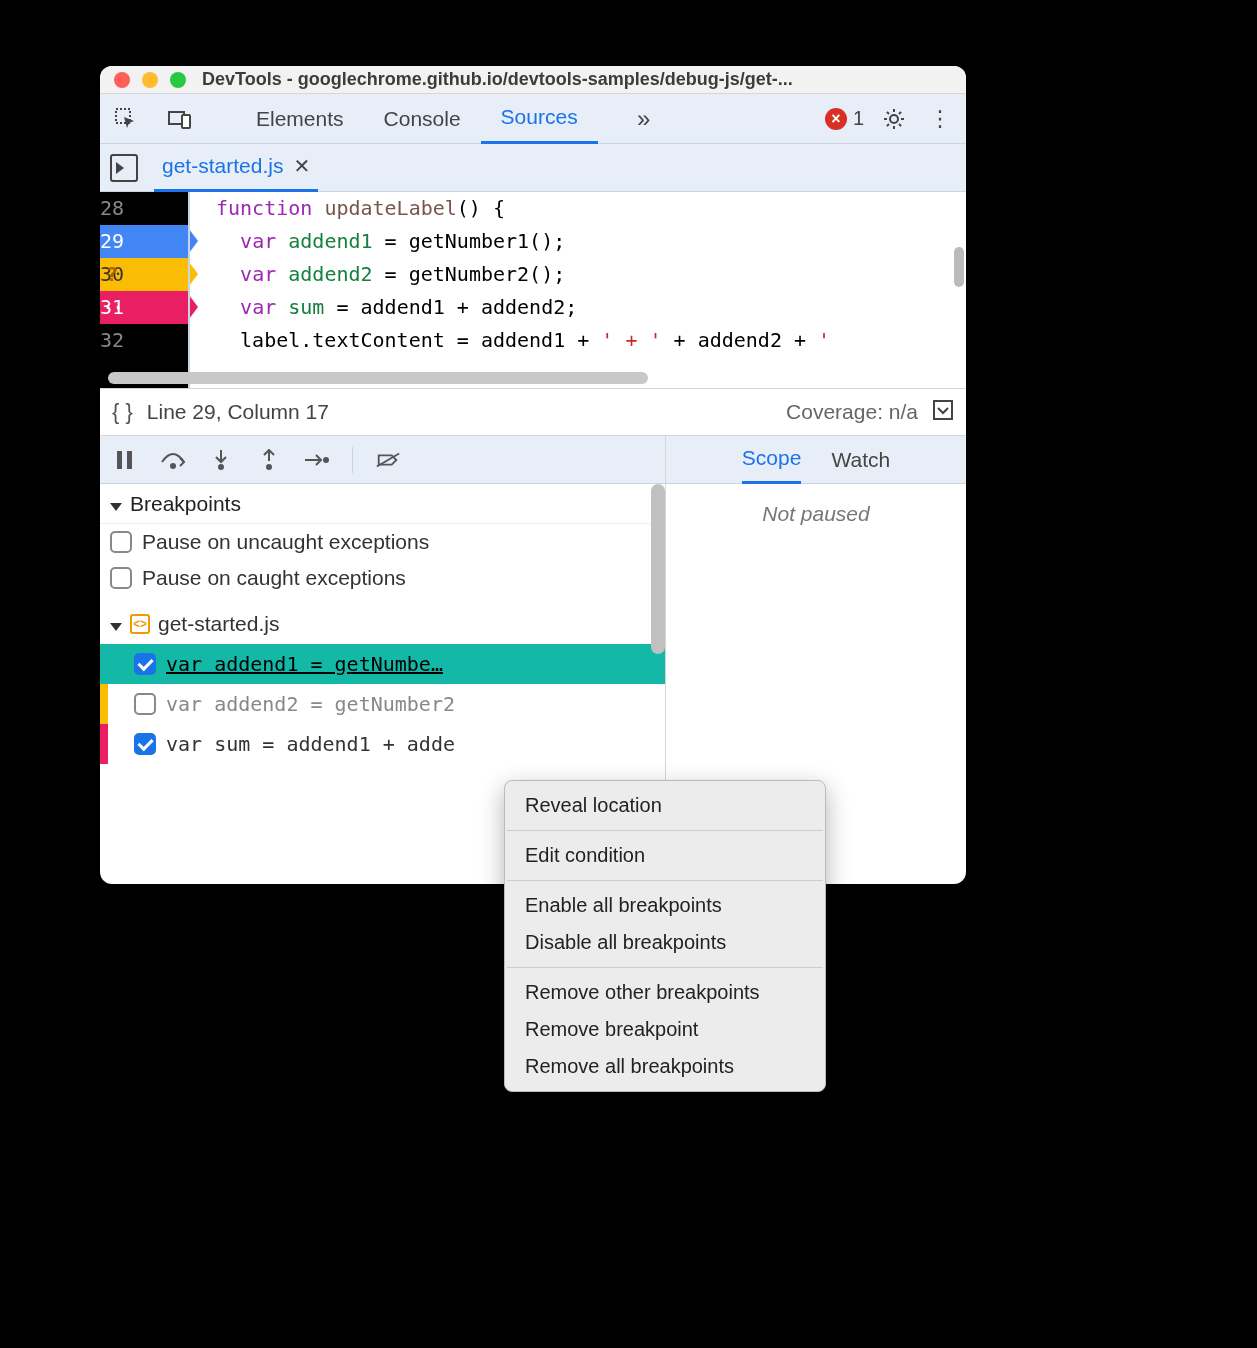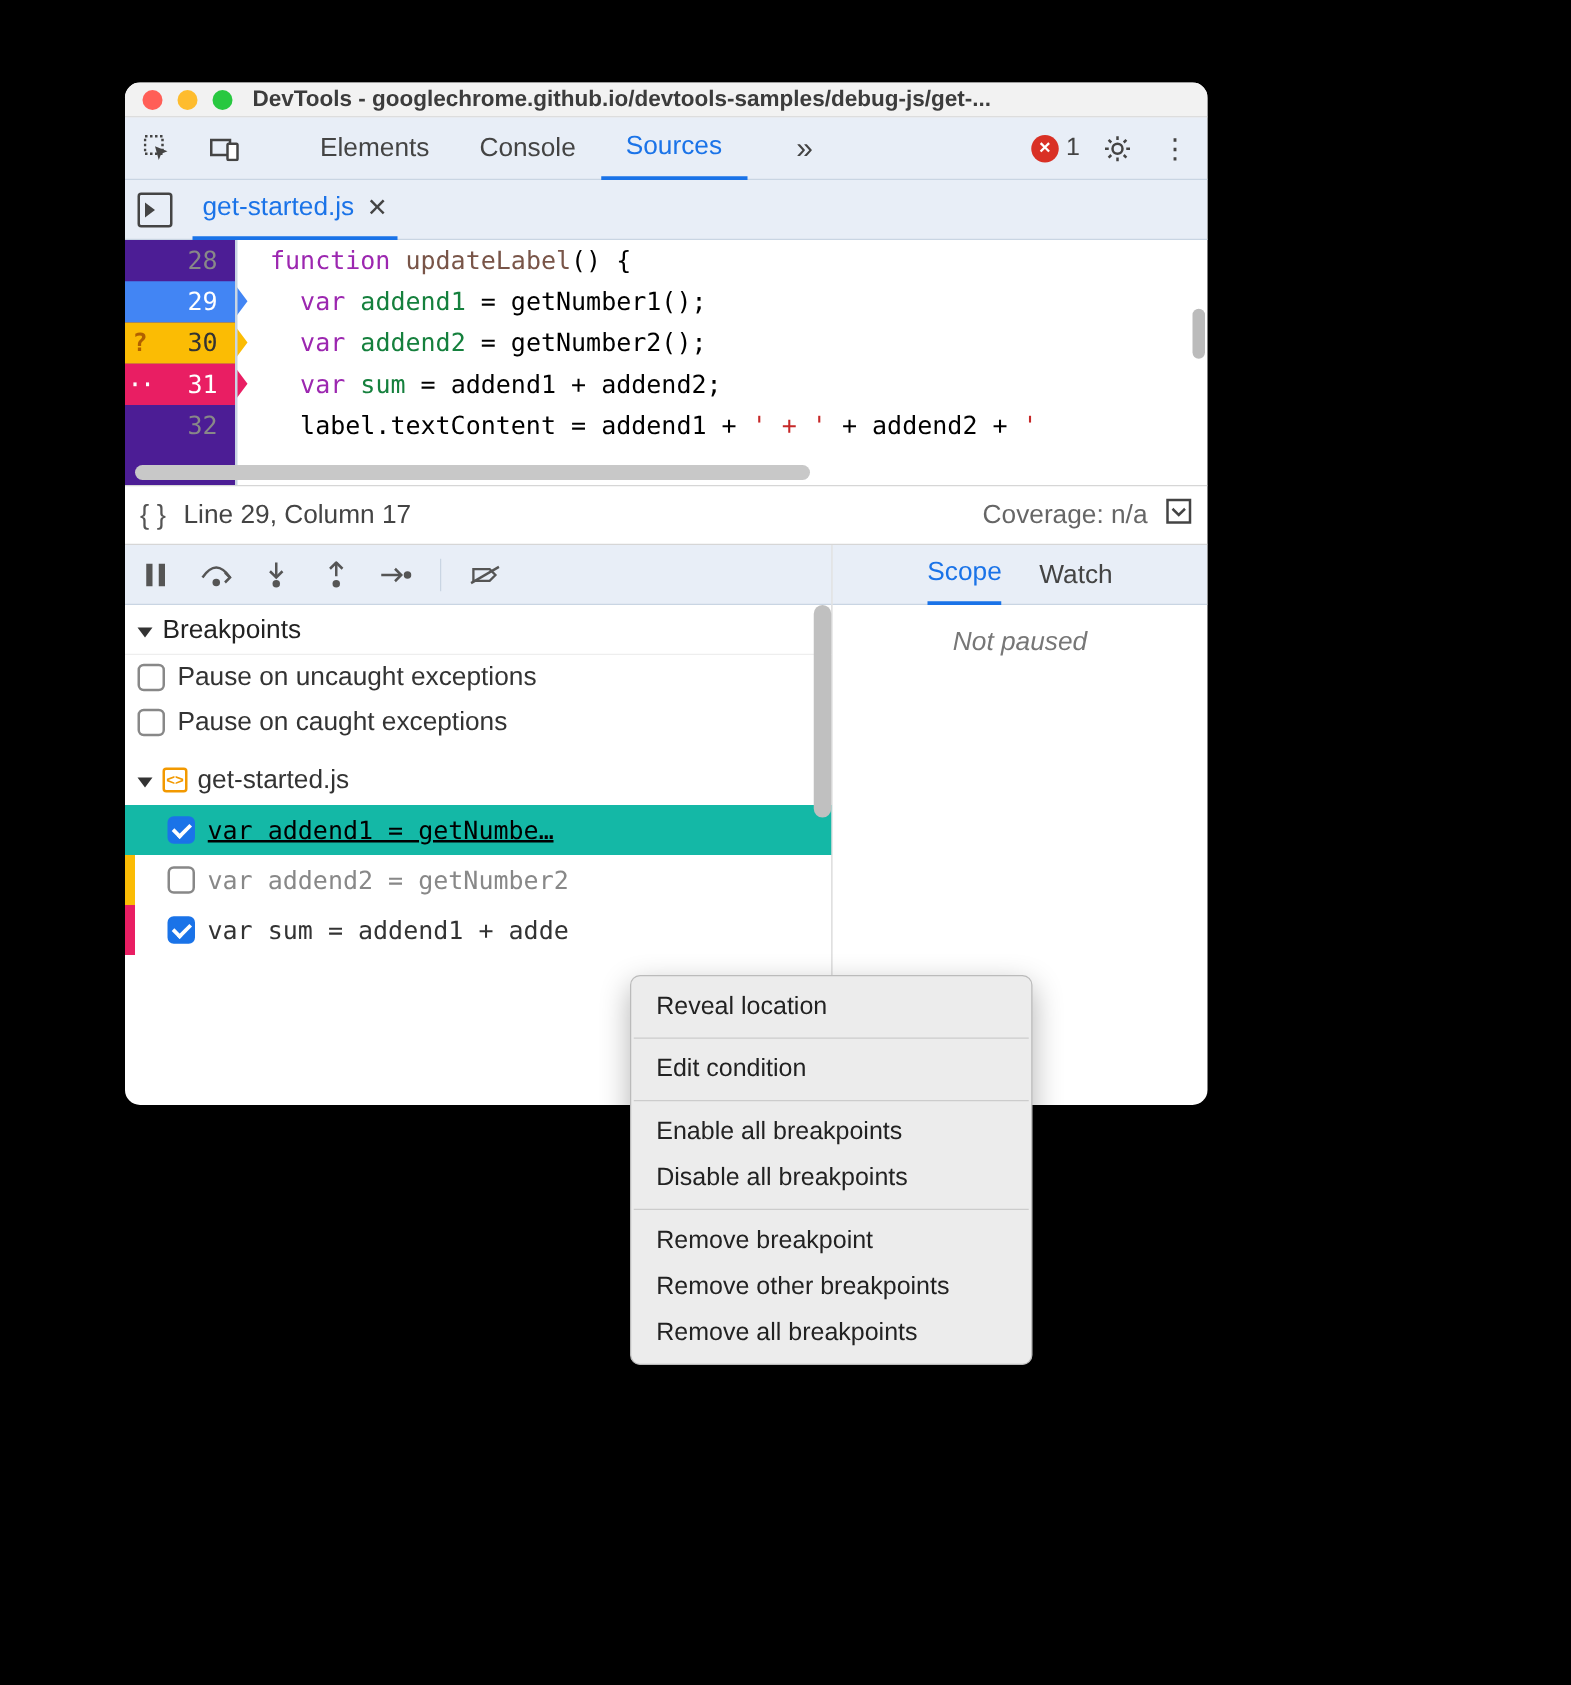--- a/index.html
+++ b/index.html
@@ -117,26 +117,25 @@
     gap: 10px;
   }
   .filetab-close { color: #444; font-size: 20px; }
   .editor {
     height: 196px;
     display: flex;
     position: relative;
     overflow: hidden;
   }
   .gutter {
-    background: #4c1d95;
+    background: #000000;
     width: 88px;
     font-family: "SF Mono", Menlo, Consolas, monospace;
     font-size: 20px;
     color: #888;
-    text-align: right;
   }
   .gutter-row {
     height: 33px;
     line-height: 33px;
     padding-right: 14px;
     position: relative;
   }
   .gutter-row.bp-blue {
     background: #4285f4;
     color: #fff;
@@ -572,16 +571,16 @@
 </div>
 
 <div class="context-menu" id="ctx-menu">
     <div class="cm-item">Reveal location</div>
     <div class="cm-sep"></div>
     <div class="cm-item">Edit condition</div>
     <div class="cm-sep"></div>
     <div class="cm-item">Enable all breakpoints</div>
     <div class="cm-item">Disable all breakpoints</div>
     <div class="cm-sep"></div>
+    <div class="cm-item">Remove other breakpoints</div>
     <div class="cm-item">Remove breakpoint</div>
-    <div class="cm-item">Remove other breakpoints</div>
     <div class="cm-item">Remove all breakpoints</div>
   </div>
 
 </body></html>

